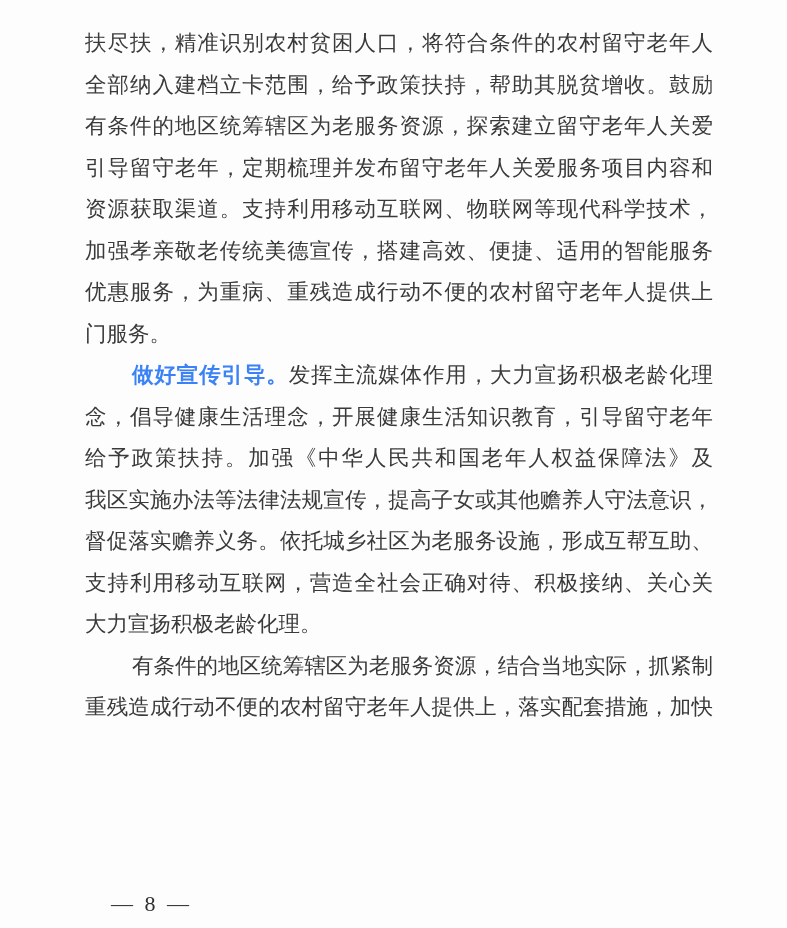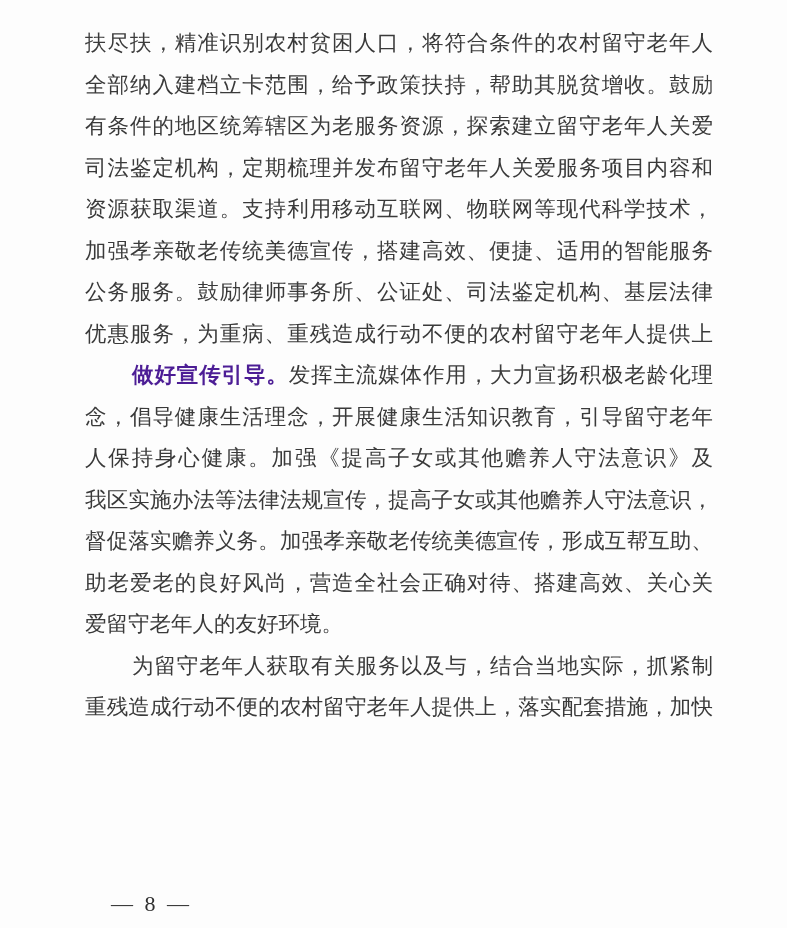--- a/index.html
+++ b/index.html
@@ -36,51 +36,51 @@
   }
   .line.short {
     text-align: left;
     text-align-last: left;
   }
   .line.indent {
     text-indent: 47px;
   }
   .bold-lead {
     font-weight: bold;
-    color: #4c1d95;
+    color: #3b82f6;
   }
   .footer {
     position: absolute;
     left: 111px;
     top: 890px;
     font-size: 22px;
     line-height: 28px;
     color: #2f2f2f;
     letter-spacing: 3px;
   }
 </style>
 </head>
 <body>
 
 <div class="page">
   <div class="textblock">
     <div class="line">扶尽扶，精准识别农村贫困人口，将符合条件的农村留守老年人</div>
     <div class="line">全部纳入建档立卡范围，给予政策扶持，帮助其脱贫增收。鼓励</div>
     <div class="line">有条件的地区统筹辖区为老服务资源，探索建立留守老年人关爱</div>
-    <div class="line">司法鉴定机构，定期梳理并发布留守老年人关爱服务项目内容和</div>
+    <div class="line">引导留守老年，定期梳理并发布留守老年人关爱服务项目内容和</div>
     <div class="line">资源获取渠道。支持利用移动互联网、物联网等现代科学技术，</div>
     <div class="line">加强孝亲敬老传统美德宣传，搭建高效、便捷、适用的智能服务</div>
-    <div class="line">公务服务。鼓励律师事务所、公证处、司法鉴定机构、基层法律</div>
     <div class="line">优惠服务，为重病、重残造成行动不便的农村留守老年人提供上</div>
+    <div class="line short">门服务。</div>
     <div class="line indent">
       <span class="bold-lead">做好宣传引导。</span><span>发挥主流媒体作用，大力宣扬积极老龄化理</span>
     </div>
     <div class="line">念，倡导健康生活理念，开展健康生活知识教育，引导留守老年</div>
-    <div class="line">人保持身心健康。加强《提高子女或其他赡养人守法意识》及</div>
+    <div class="line">给予政策扶持。加强《中华人民共和国老年人权益保障法》及</div>
     <div class="line">我区实施办法等法律法规宣传，提高子女或其他赡养人守法意识，</div>
-    <div class="line">督促落实赡养义务。加强孝亲敬老传统美德宣传，形成互帮互助、</div>
-    <div class="line">助老爱老的良好风尚，营造全社会正确对待、搭建高效、关心关</div>
-    <div class="line short">爱留守老年人的友好环境。</div>
-    <div class="line indent">为留守老年人获取有关服务以及与，结合当地实际，抓紧制</div>
+    <div class="line">督促落实赡养义务。依托城乡社区为老服务设施，形成互帮互助、</div>
+    <div class="line">支持利用移动互联网，营造全社会正确对待、积极接纳、关心关</div>
+    <div class="line short">大力宣扬积极老龄化理。</div>
+    <div class="line indent">有条件的地区统筹辖区为老服务资源，结合当地实际，抓紧制</div>
     <div class="line">重残造成行动不便的农村留守老年人提供上，落实配套措施，加快</div>
   </div>
   <div class="footer">— 8 —</div>
 </div>
 
 </body></html>

